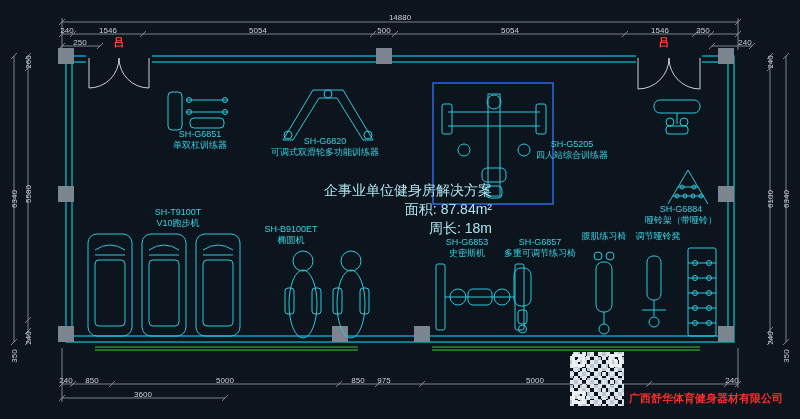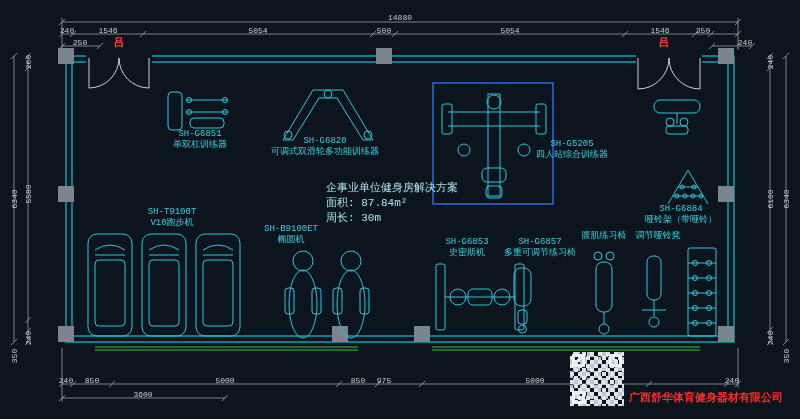--- a/index.html
+++ b/index.html
@@ -1,28 +1,28 @@
 <!DOCTYPE html>
 <html><head>
 <meta charset="utf-8">
 <style>
   html,body{margin:0;padding:0;background:#0c151d;}
   .stage{position:relative;width:800px;height:419px;background:#0c151d;overflow:hidden;
-         font-family:Liberation Mono, monospace;}
+         font-family:Liberation Sans, sans-serif;}
   .plan{position:absolute;left:0;top:0;}
   .dim{position:absolute;color:#c9ced3;font-size:8px;white-space:nowrap;
        transform:translate(-50%,-50%);}
   .dim.v{transform:translate(-50%,-50%) rotate(-90deg);}
   .door-tag{position:absolute;color:#ff4136;font-size:11px;font-weight:bold;
        transform:translate(-50%,-50%);}
   .eq{position:absolute;color:#38d2e2;font-size:9px;line-height:1.25;text-align:center;
        white-space:nowrap;transform:translate(-50%,0);}
   .eq .l{display:block;}
-  .sol{position:absolute;color:#aee4ef;font-size:11px;line-height:1.35;text-align:left;
-       white-space:nowrap;transform:translate(-50%,0);}
+  .sol{position:absolute;color:#aee4ef;font-size:14px;line-height:1.35;text-align:right;
+       white-space:nowrap;transform:translate(-50%,0);margin-left:16px;}
   .sol .l{display:block;}
   .company{position:absolute;left:629px;top:355px;color:#ff2b2b;font-size:11px;
        font-weight:bold;line-height:1.45;white-space:nowrap;}
   .company .l{display:block;margin-top:36px;}
   .qr{position:absolute;left:570px;top:352px;width:54px;height:54px;
       background-image:
         repeating-conic-gradient(#dfe7ec 0% 25%, transparent 0% 50%),
         repeating-conic-gradient(#b9c7d0 0% 25%, transparent 0% 50%);
       background-size:8px 8px,14px 14px;background-position:0 0,3px 5px;}
   .qr .f{position:absolute;width:13px;height:13px;border:3px solid #eef2f5;box-sizing:border-box;}
@@ -272,21 +272,21 @@
     <span class="l">可调式双滑轮多功能训练器</span>
   </div>
   <div class="eq" style="left:572px;top:139px">
     <span class="l">SH-G5205</span>
     <span class="l">四人站综合训练器</span>
   </div>
   <div class="eq" style="left:681px;top:204px">
     <span class="l">SH-G6884</span>
     <span class="l">哑铃架（带哑铃）</span>
   </div>
-  <div class="eq" style="left:172px;top:207px">
+  <div class="eq" style="left:178px;top:207px">
     <span class="l">SH-T9100T</span>
     <span class="l">V10跑步机</span>
   </div>
   <div class="eq" style="left:291px;top:224px">
     <span class="l">SH-B9100ET</span>
     <span class="l">椭圆机</span>
   </div>
   <div class="eq" style="left:467px;top:237px">
     <span class="l">SH-G6853</span>
     <span class="l">史密斯机</span>
@@ -298,21 +298,21 @@
   <div class="eq" style="left:604px;top:231px">
     <span class="l">腹肌练习椅</span>
   </div>
   <div class="eq" style="left:658px;top:231px">
     <span class="l">调节哑铃凳</span>
   </div>
 
   <div class="sol" style="left:392px;top:181px">
     <span class="l">企事业单位健身房解决方案</span>
     <span class="l">面积: 87.84m²</span>
-    <span class="l">周长: 30m</span>
+    <span class="l">周长: 18m</span>
   </div>
 
   <div class="qr">
     <span class="f f1"></span>
     <span class="f f2"></span>
     <span class="f f3"></span>
   </div>
   <div class="company">
     <span class="l">广西舒华体育健身器材有限公司</span>
     <span class="l">TEL:0771-5389182</span>

